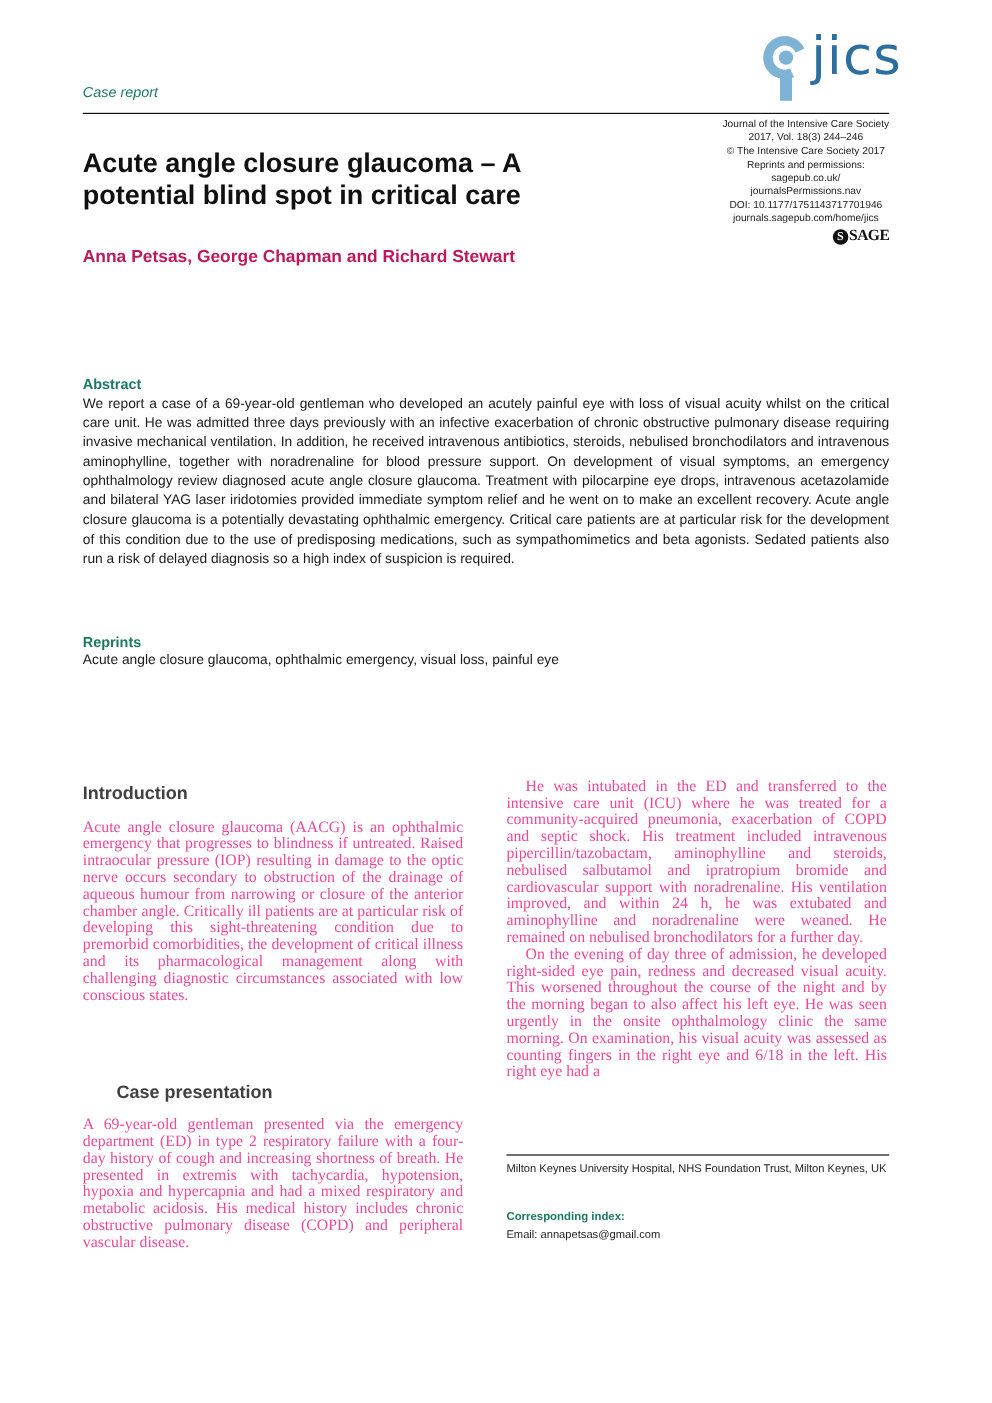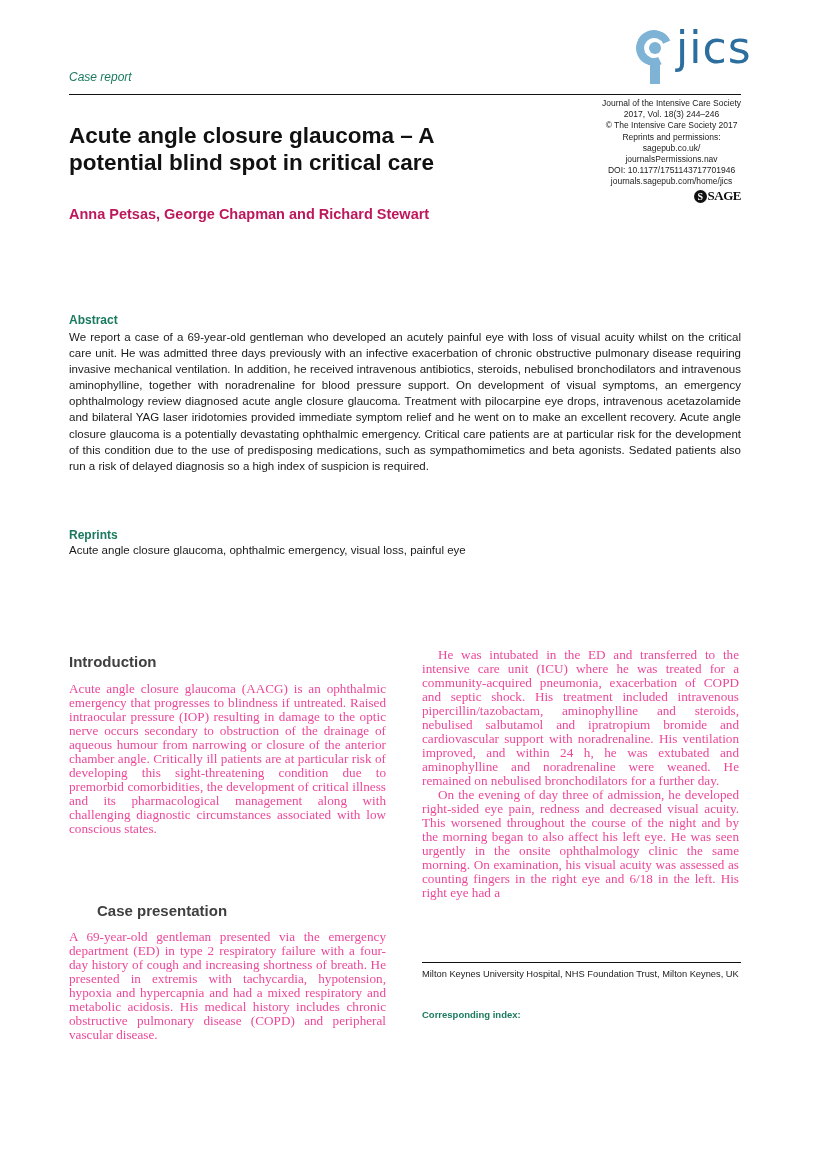--- a/index.html
+++ b/index.html
@@ -92,13 +92,14 @@
 
 <div id="right-col" class="abs serif col">
   <p class="indent">He was intubated in the ED and transferred to the intensive care unit (ICU) where he was treated for a community-acquired pneumonia, exacerbation of COPD and septic shock. His treatment included intravenous pipercillin/tazobactam, aminophylline and steroids, nebulised salbutamol and ipratropium bromide and cardiovascular support with noradrenaline. His ventilation improved, and within 24 h, he was extubated and aminophylline and noradrenaline were weaned. He remained on nebulised bronchodilators for a further day.</p>
   <p class="indent">On the evening of day three of admission, he developed right-sided eye pain, redness and decreased visual acuity. This worsened throughout the course of the night and by the morning began to also affect his left eye. He was seen urgently in the onsite ophthalmology clinic the same morning. On examination, his visual acuity was assessed as counting fingers in the right eye and 6/18 in the left. His right eye had a</p>
 </div>
 
 <div id="footnote-rule" class="abs"></div>
 <div id="affiliation" class="abs sans">Milton Keynes University Hospital, NHS Foundation Trust, Milton Keynes, UK</div>
 <div id="corr-heading" class="abs sans">Corresponding index:</div>
 <div id="corr-text" class="abs sans">
+  <div>Email: annapetsas@gmail.com</div>
 </div>
 
 </body></html>

